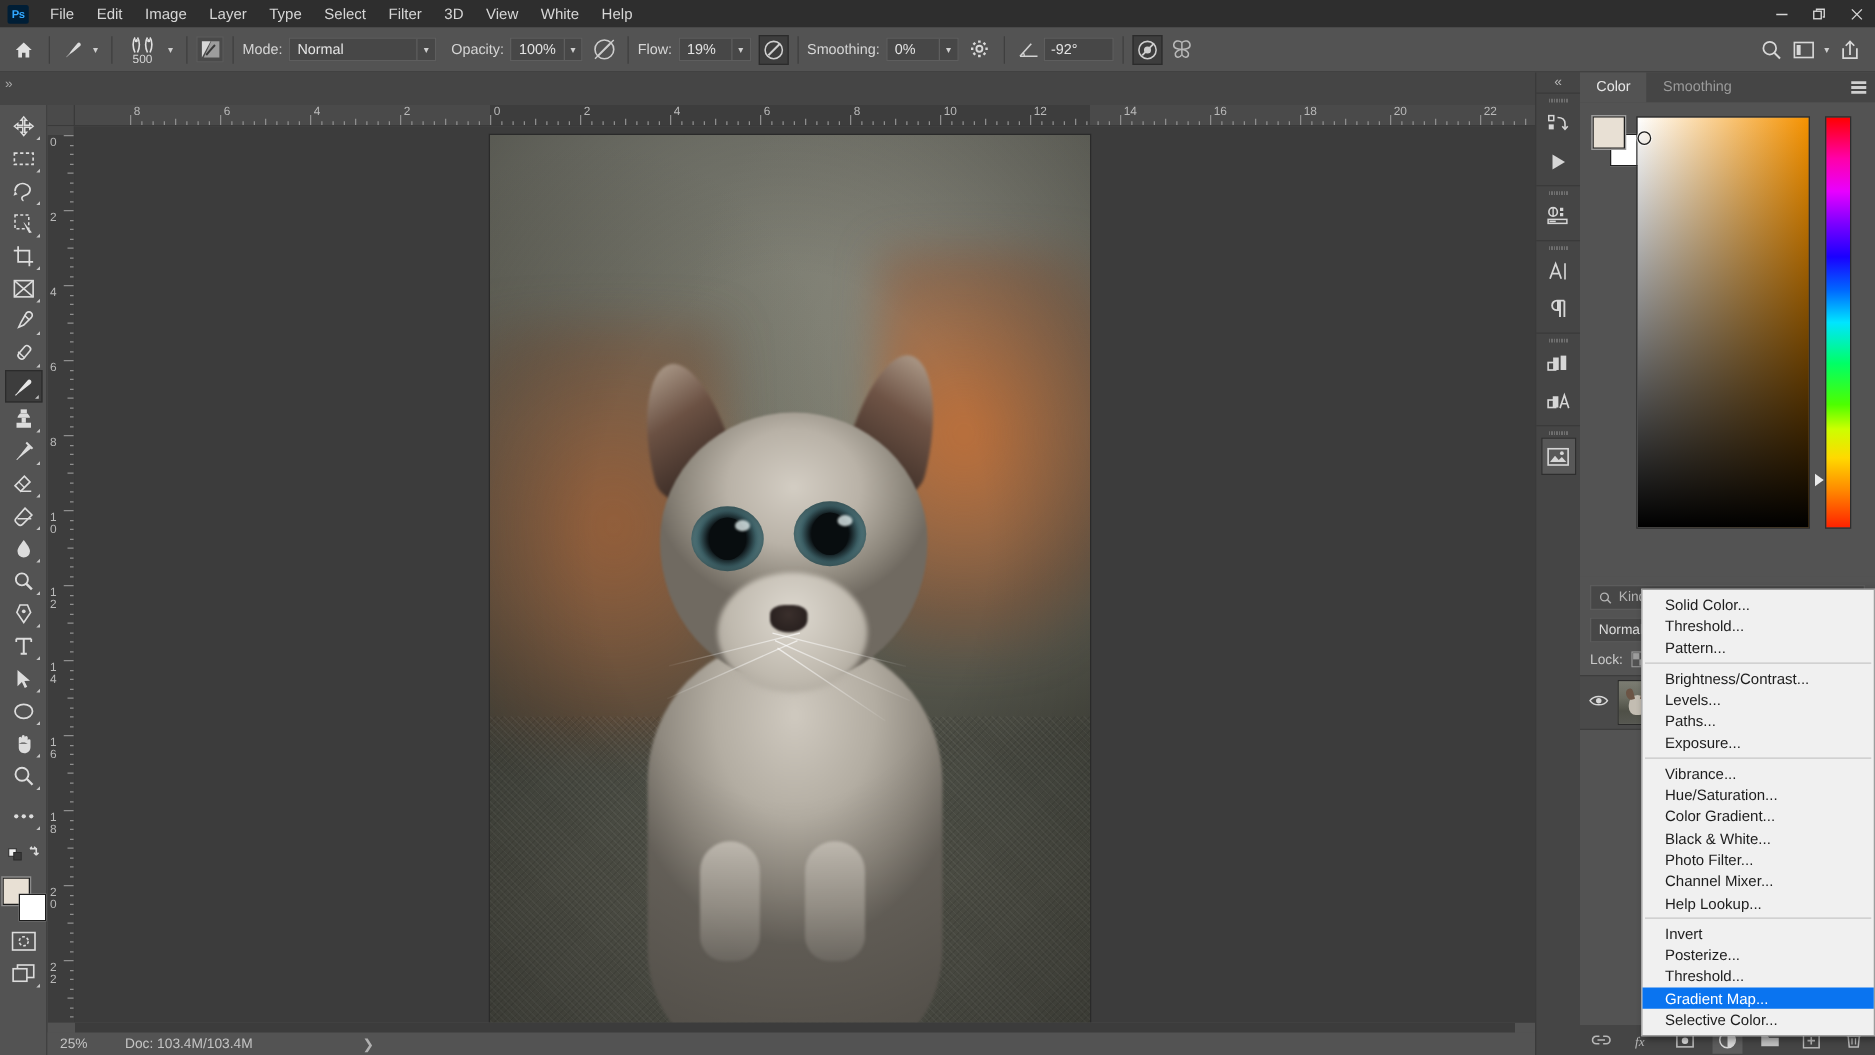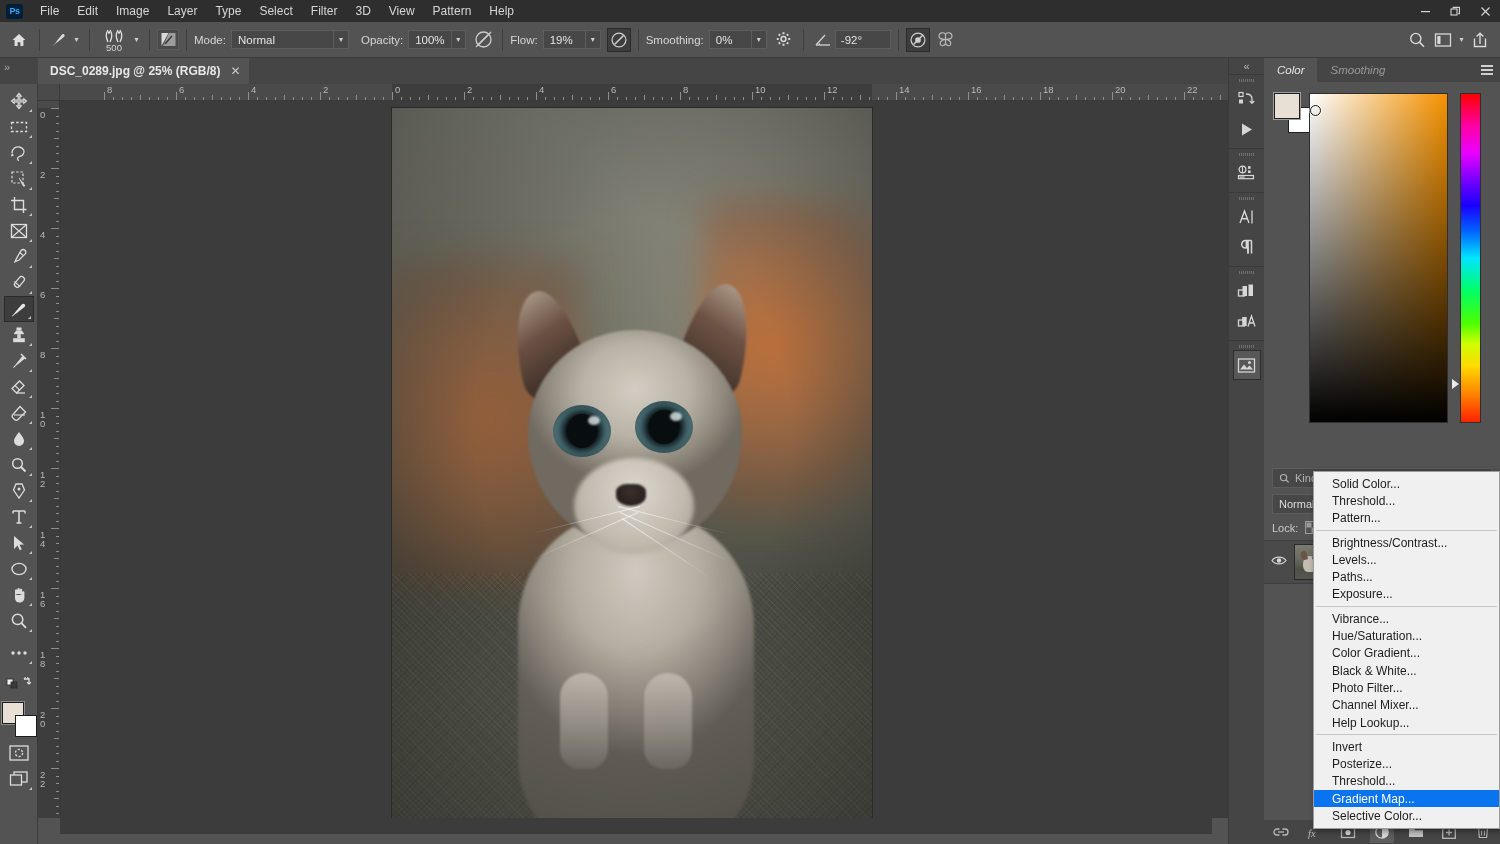--- a/index.html
+++ b/index.html
@@ -283,21 +283,20 @@
   .rail-btn.active { background: #585858; border: 1px solid #2e2e2e; }
 
   
   .panels {
     position: absolute; left: 1264px; top: 58px; width: 236px; height: 786px;
     background: #535353;
   }
   .panel-tabs {
     height: 24px; background: #454545; display: flex; align-items: flex-end;
     position: relative;
-    font-style: italic;
   }
   .panel-tab {
     height: 24px; padding: 0 13px; display: flex; align-items: center;
     font-size: 11.5px; color: #9a9a9a;
   }
   .panel-tab.active { background: #535353; color: #e6e6e6; }
   .panel-menu {
     position: absolute; right: 7px; top: 7px; width: 12px; height: 10px;
     background-image: repeating-linear-gradient(180deg, #cfcfcf 0 2px, transparent 2px 4px);
   }
@@ -389,21 +388,21 @@
     <div class="ps-logo">Ps</div>
     <div class="menu-item">File</div>
     <div class="menu-item">Edit</div>
     <div class="menu-item">Image</div>
     <div class="menu-item">Layer</div>
     <div class="menu-item">Type</div>
     <div class="menu-item">Select</div>
     <div class="menu-item">Filter</div>
     <div class="menu-item">3D</div>
     <div class="menu-item">View</div>
-    <div class="menu-item">Pattern</div>
+    <div class="menu-item">White</div>
     <div class="menu-item">Help</div>
     <div class="win-ctrls">
       <div class="win-btn">
         <svg width="11" height="11" viewBox="0 0 11 11">
             <rect x="1" y="5" width="9" height="1.2" fill="#d6d6d6"></rect>
           </svg>
       </div>
       <div class="win-btn">
         <svg width="11" height="11" viewBox="0 0 11 11">
             <rect x="1" y="3" width="6" height="6" fill="none" stroke="#d6d6d6" stroke-width="1.1"></rect>
@@ -538,24 +537,20 @@
     <div class="icon-btn" style="margin-right:8px">
       <svg width="18" height="18" viewBox="0 0 18 18">
           <path d="M3.5 7.5 V15.5 H14.5 V7.5" fill="none" stroke="#d8d8d8" stroke-width="1.4"></path>
           <path d="M9 13 V2.5 M5.6 5.6 L9 2.2 L12.4 5.6" fill="none" stroke="#d8d8d8" stroke-width="1.4"></path>
         </svg>
     </div>
   </div>
 
   <div class="tabbar">
     <div class="collapse-arrows">»</div>
-    <div class="doc-tab">
-      <span>DSC_0289.jpg @ 25% (RGB/8)</span>
-      <span class="x">✕</span>
-    </div>
   </div>
 
   <div class="toolbar">
     <div class="tool">
       <svg width="18" height="18" viewBox="0 0 18 18">
           <path d="M9 1.5 L11.2 4.2 H9.8 V8.2 H13.8 V6.8 L16.5 9 L13.8 11.2 V9.8 H9.8 V13.8 H11.2 L9 16.5 L6.8 13.8 H8.2 V9.8 H4.2 V11.2 L1.5 9 L4.2 6.8 V8.2 H8.2 V4.2 H6.8 Z" fill="none" stroke="#dcdcdc" stroke-width="1.2"></path>
         </svg>
       <span class="corner"></span>
     </div>
     <div class="tool">
@@ -1017,20 +1012,25 @@
           <div class="whisker rev" style="left:140px;top:398px;width:108px;transform:rotate(-14deg)"></div>
           <div class="whisker rev" style="left:132px;top:404px;width:114px;transform:rotate(-24deg)"></div>
         </div>
         <div class="ph-vig"></div>
       </div>
     </div>
   </div>
   <div class="scrollbar-v"></div>
   <div class="scrollbar-h"></div>
 
+  <div class="statusbar">
+    <div class="st-zoom">25%</div>
+    <div class="st-doc">Doc: 103.4M/103.4M</div>
+    <div class="st-arr">❯</div>
+  </div>
 
   <div class="rail">
     <div class="rail-collapse">«</div>
     <div class="rail-grp">
       <div class="rail-grip"></div>
       <div class="rail-btn">
         <svg width="19" height="19" viewBox="0 0 19 19">
             <rect x="2" y="2.5" width="4" height="4" fill="none" stroke="#d6d6d6" stroke-width="1.2"></rect>
             <rect x="2" y="9.5" width="4" height="4" fill="#d6d6d6"></rect>
             <path d="M9 4 C13 4 15 6 15 9 L15 13" fill="none" stroke="#d6d6d6" stroke-width="1.3"></path>

